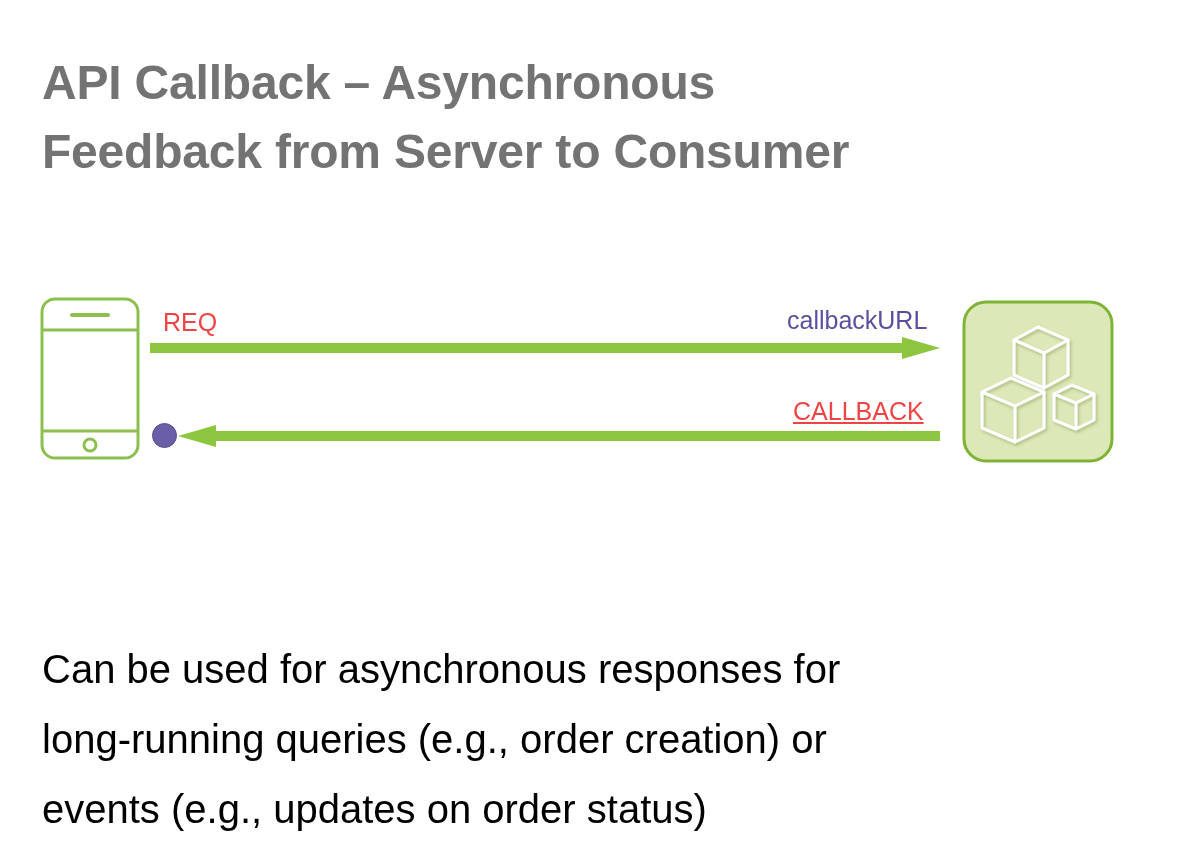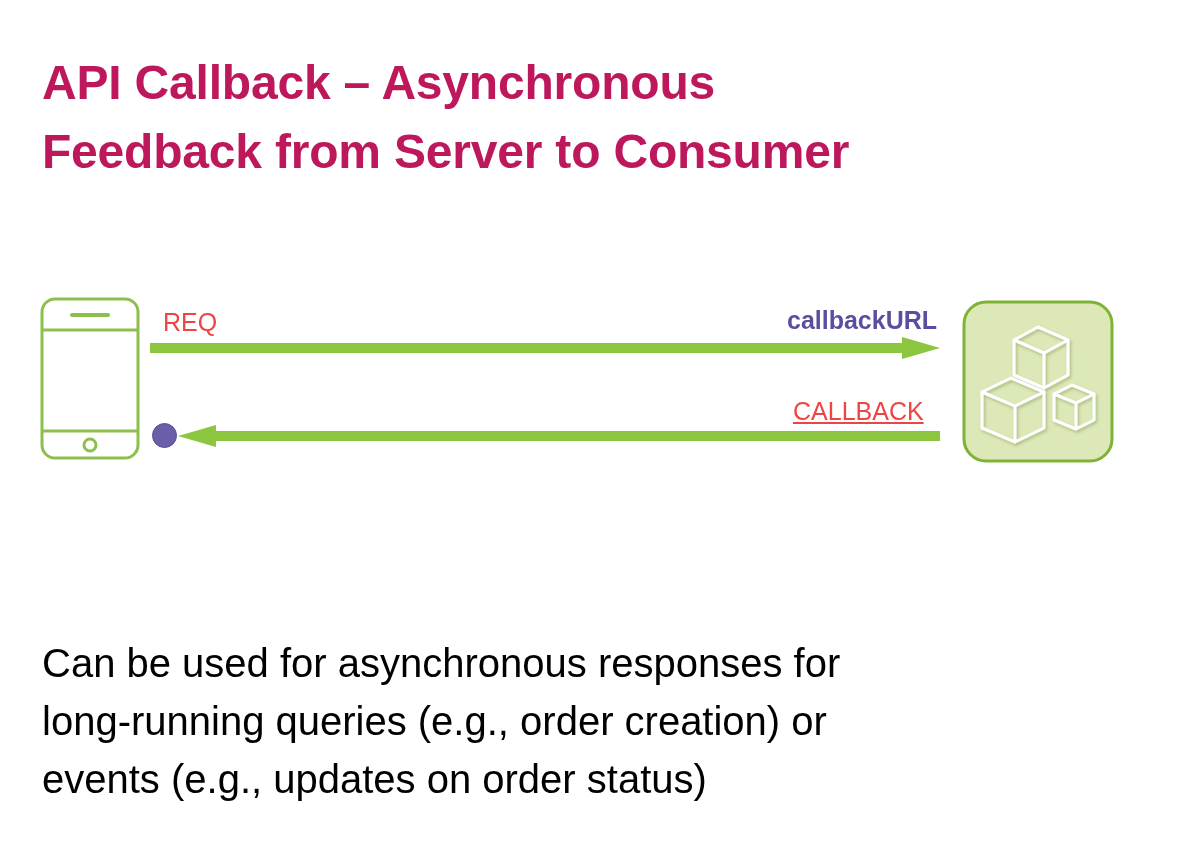--- a/index.html
+++ b/index.html
@@ -21,21 +21,21 @@
 
   
   .slide-title {
     position: absolute;
     left: 42px;
     top: 48px;
     width: 1000px;
     font-size: 48px;
     font-weight: bold;
     line-height: 69px;
-    color: #be185d;
+    color: #737373;
     letter-spacing: -0.2px;
     white-space: pre-line;
   }
 
   
   .phone {
     position: absolute;
     left: 40px;
     top: 297px;
     width: 100px;
@@ -67,41 +67,40 @@
     position: absolute;
     font-size: 25px;
     line-height: 30px;
     color: #ef4444;
     white-space: nowrap;
   }
   .label-req { left: 163px; top: 307px; }
   .label-callbackurl {
     left: 787px; top: 305px;
     color: #5B4E9E;
-    font-weight: bold;
   }
   .label-callback { left: 793px; top: 396px; text-decoration: underline; }
 
   
   .server {
     position: absolute;
     left: 962px;
     top: 300px;
     width: 152px;
     height: 163px;
   }
 
   
   .body-text {
     position: absolute;
     left: 42px;
     top: 634px;
     width: 1010px;
     font-size: 40px;
-    line-height: 58px;
+    line-height: 70px;
     color: #000000;
     white-space: pre-line;
   }
 </style>
 </head>
 <body>
 
 <div class="slide">
 
   <div class="slide-title">API Callback – Asynchronous

